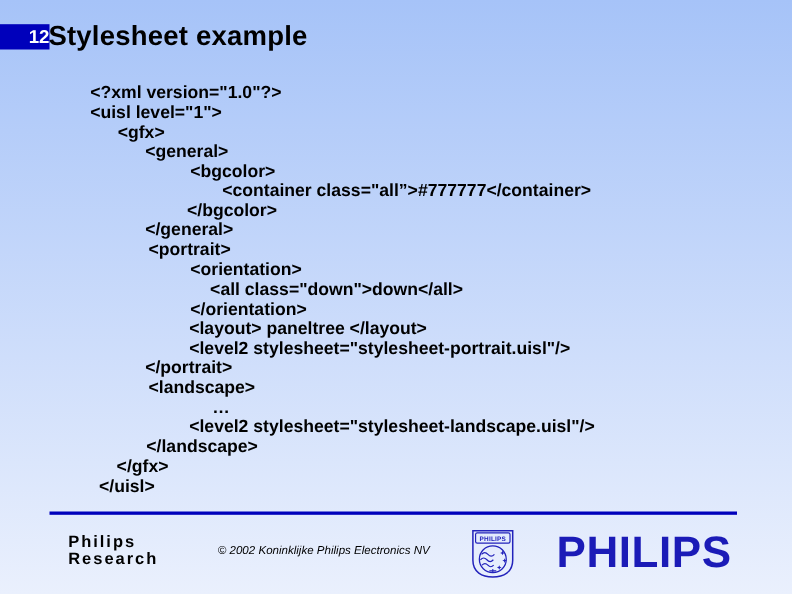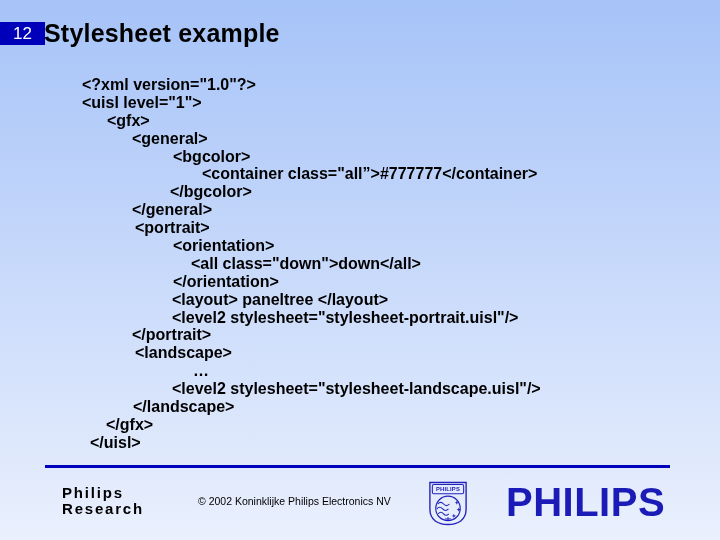--- a/index.html
+++ b/index.html
@@ -20,22 +20,22 @@
   }
   .slide-number {
     position: absolute;
     left: 0;
     top: 22px;
     width: 45px;
     height: 23px;
     background: var(--slide_number_bg, #0000bb);
     color: #ffffff;
     font-size: 17px;
-    font-weight: normal;
-    text-align: center;
+    font-weight: bold;
+    text-align: right;
     line-height: 23px;
   }
   .title {
     position: absolute;
     left: 44px;
     top: 19px;
     margin: 0;
     font-size: 25px;
     font-weight: bold;
     color: var(--title_text, #000000);
@@ -72,20 +72,21 @@
     font-weight: bold;
     letter-spacing: 1.8px;
     line-height: 16px;
     color: #000000;
   }
   .copyright {
     position: absolute;
     left: 198px;
     top: 495px;
     font-size: 10.5px;
+    font-style: italic;
     color: #000000;
     white-space: nowrap;
   }
   .shield {
     position: absolute;
     left: 428px;
     top: 481px;
     width: 40px;
     height: 45px;
   }

